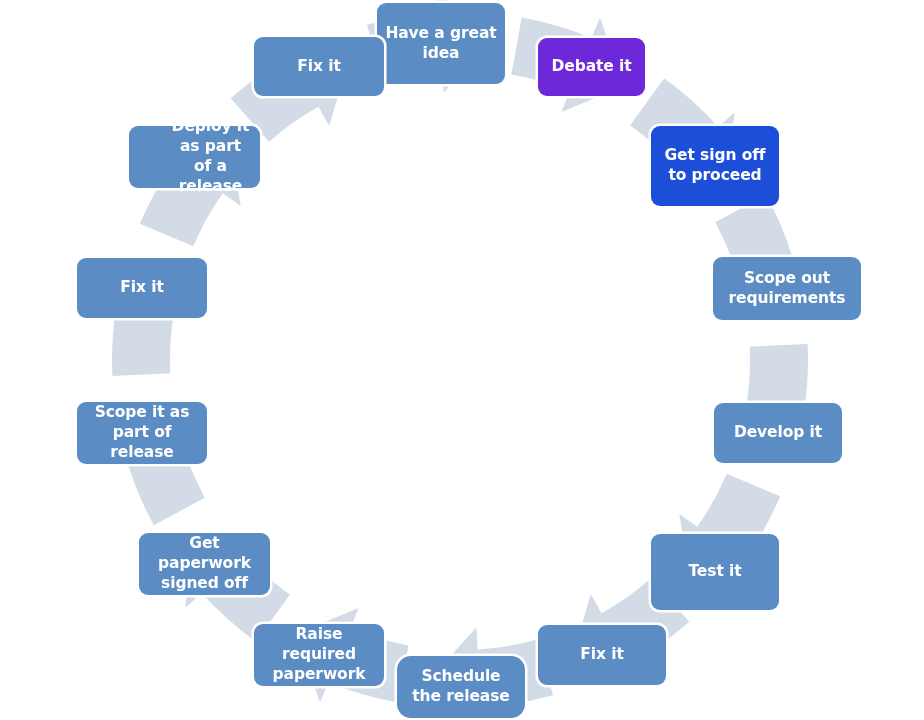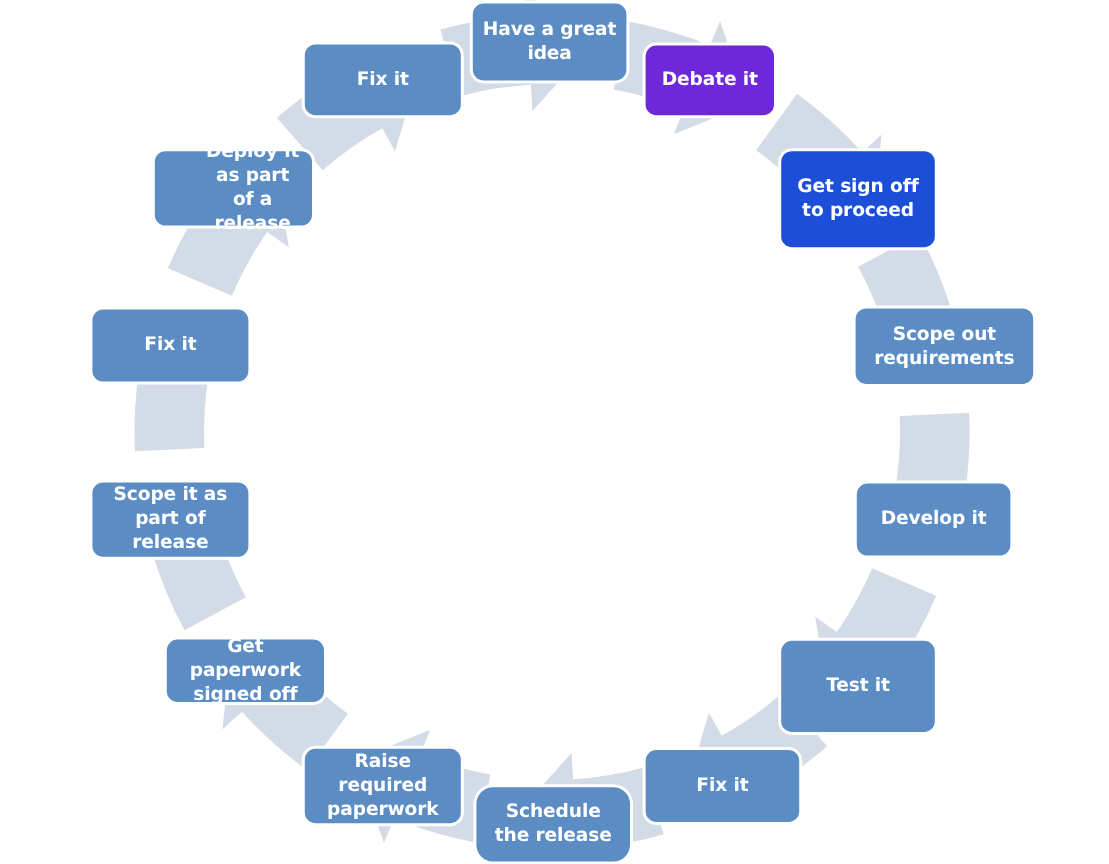--- a/index.html
+++ b/index.html
@@ -63,21 +63,21 @@
       <path d="M 408.5742631669851 645.40391306214 L 398.2891158003821 702.4846956745678 A 348 348 0 0 1 328.350751040202 682.1373546304761 L 320.02809737032965 702.5023598082648 L 296.0438648977258 633.6409796838274 L 358.6149462033739 608.082790347608 L 350.2922925335016 628.4477955253967 A 290 290 0 0 0 408.5742631669851 645.40391306214 Z" fill="#D3DBE7" stroke="none"></path>
       <path d="M 289.8348951463271 594.8272494625326 L 255.8018741755925 641.7926993550391 A 348 348 0 0 1 201.61796526797718 593.1152593198046 L 185.28346881940104 607.8524308859992 L 193.5522551302372 535.4041027280086 L 261.0161341718905 539.5255445336427 L 244.6816377233143 554.2627160998372 A 290 290 0 0 0 289.8348951463271 594.8272494625326 Z" fill="#D3DBE7" stroke="none"></path>
       <path d="M 204.79881307999463 497.740169139654 L 153.75857569599356 525.2882029675848 A 348 348 0 0 1 126.06091032212987 457.92182792981043 L 104.94981844594264 464.11228831617774 L 143.83388900134855 402.4262920367597 L 202.82851714462873 435.4110628884747 L 181.71742526844156 441.601523274842 A 290 290 0 0 0 204.79881307999463 497.740169139654 Z" fill="#D3DBE7" stroke="none"></path>
       <path d="M 170.30845592033114 373.371959046351 L 112.3701471043974 376.0463508556212 A 348 348 0 0 1 116.64458758115262 303.33377758590893 L 94.93821093398412 299.75143019191466 L 156.73609867863166 261.045433883305 L 195.57686629812906 316.3604953822517 L 173.8704896509605 312.77814798825744 A 290 290 0 0 0 170.30845592033114 373.371959046351 Z" fill="#D3DBE7" stroke="none"></path>
       <path d="M 193.19506189927938 246.35526846760274 L 139.83407427913528 223.62632216112328 A 348 348 0 0 1 175.2340152475159 159.96916755672893 L 157.23156793557723 147.32354021836125 L 229.70344330028306 139.26374114737277 L 240.6974600182019 205.95326696897516 L 222.69501270626324 193.30763963060744 A 290 290 0 0 0 193.19506189927938 246.35526846760274 Z" fill="#D3DBE7" stroke="none"></path>
       <path d="M 268.92565801690637 141.8473107300124 L 230.71078962028758 98.21677287601489 A 348 348 0 0 1 290.2248386197209 56.22311711010633 L 279.49192611866874 37.01883141017049 L 348.28384537822984 61.20157162976119 L 329.25361135081954 126.05688329169107 L 318.5206988497674 106.85259759175526 A 290 290 0 0 0 268.92565801690637 141.8473107300124 Z" fill="#D3DBE7" stroke="none"></path>
       <path d="M 382.5008709373054 80.54716856949932 L 367.0010451247665 24.656602283399195 A 348 348 0 0 1 438.84171485900305 12.643803898804379 L 437.5041221202044 -9.315495854719472 L 488.9910019877412 42.32009537311495 L 443.7056884546345 92.49580300252751 L 442.36809571583586 70.53650324900366 A 290 290 0 0 0 382.5008709373054 80.54716856949932 Z" fill="#D3DBE7" stroke="none"></path>
     </svg>
 
   <div id="nodes-layer">
-      <div class="cycle-node" style="left: 394px; top: 3px; width: 128px; height: 64px; background: rgb(91, 140, 196); color: rgb(255, 255, 255);">
+      <div class="cycle-node" style="left: 377px; top: 3px; width: 128px; height: 81px; background: rgb(91, 140, 196); color: rgb(255, 255, 255);">
         <span class="cycle-node-label">Have a great idea</span>
       </div>
       <div class="cycle-node" style="left: 538px; top: 38px; width: 107px; height: 58px; background: #6d28d9; color: rgb(255, 255, 255);">
         <span class="cycle-node-label">Debate it</span>
       </div>
       <div class="cycle-node" style="left: 651px; top: 126px; width: 128px; height: 80px; background: #1d4ed8; color: rgb(255, 255, 255);">
         <span class="cycle-node-label">Get sign off to proceed</span>
       </div>
       <div class="cycle-node" style="left: 713px; top: 257px; width: 148px; height: 63px; background: rgb(91, 140, 196); color: rgb(255, 255, 255);">
         <span class="cycle-node-label">Scope out requirements</span>
@@ -90,21 +90,21 @@
       </div>
       <div class="cycle-node" style="left: 538px; top: 625px; width: 128px; height: 60px; background: rgb(91, 140, 196); color: rgb(255, 255, 255);">
         <span class="cycle-node-label">Fix it</span>
       </div>
       <div class="cycle-node" style="left: 397px; top: 656px; width: 128px; height: 62px; background: rgb(91, 140, 196); color: rgb(255, 255, 255); border-radius: 14px;">
         <span class="cycle-node-label">Schedule the release</span>
       </div>
       <div class="cycle-node" style="left: 254px; top: 624px; width: 130px; height: 62px; background: rgb(91, 140, 196); color: rgb(255, 255, 255);">
         <span class="cycle-node-label">Raise required paperwork</span>
       </div>
-      <div class="cycle-node" style="left: 139px; top: 533px; width: 131px; height: 52px; background: rgb(91, 140, 196); color: rgb(255, 255, 255);">
+      <div class="cycle-node" style="left: 139px; top: 533px; width: 131px; height: 62px; background: rgb(91, 140, 196); color: rgb(255, 255, 255);">
         <span class="cycle-node-label">Get paperwork signed off</span>
       </div>
       <div class="cycle-node" style="left: 77px; top: 402px; width: 130px; height: 62px; background: rgb(91, 140, 196); color: rgb(255, 255, 255);">
         <span class="cycle-node-label">Scope it as part of release</span>
       </div>
       <div class="cycle-node" style="left: 77px; top: 258px; width: 130px; height: 60px; background: rgb(91, 140, 196); color: rgb(255, 255, 255);">
         <span class="cycle-node-label">Fix it</span>
       </div>
       <div class="cycle-node" style="left: 129px; top: 126px; width: 131px; height: 62px; background: rgb(91, 140, 196); color: rgb(255, 255, 255); padding-left: 40px;">
         <span class="cycle-node-label">Deploy it as part of a release</span>

